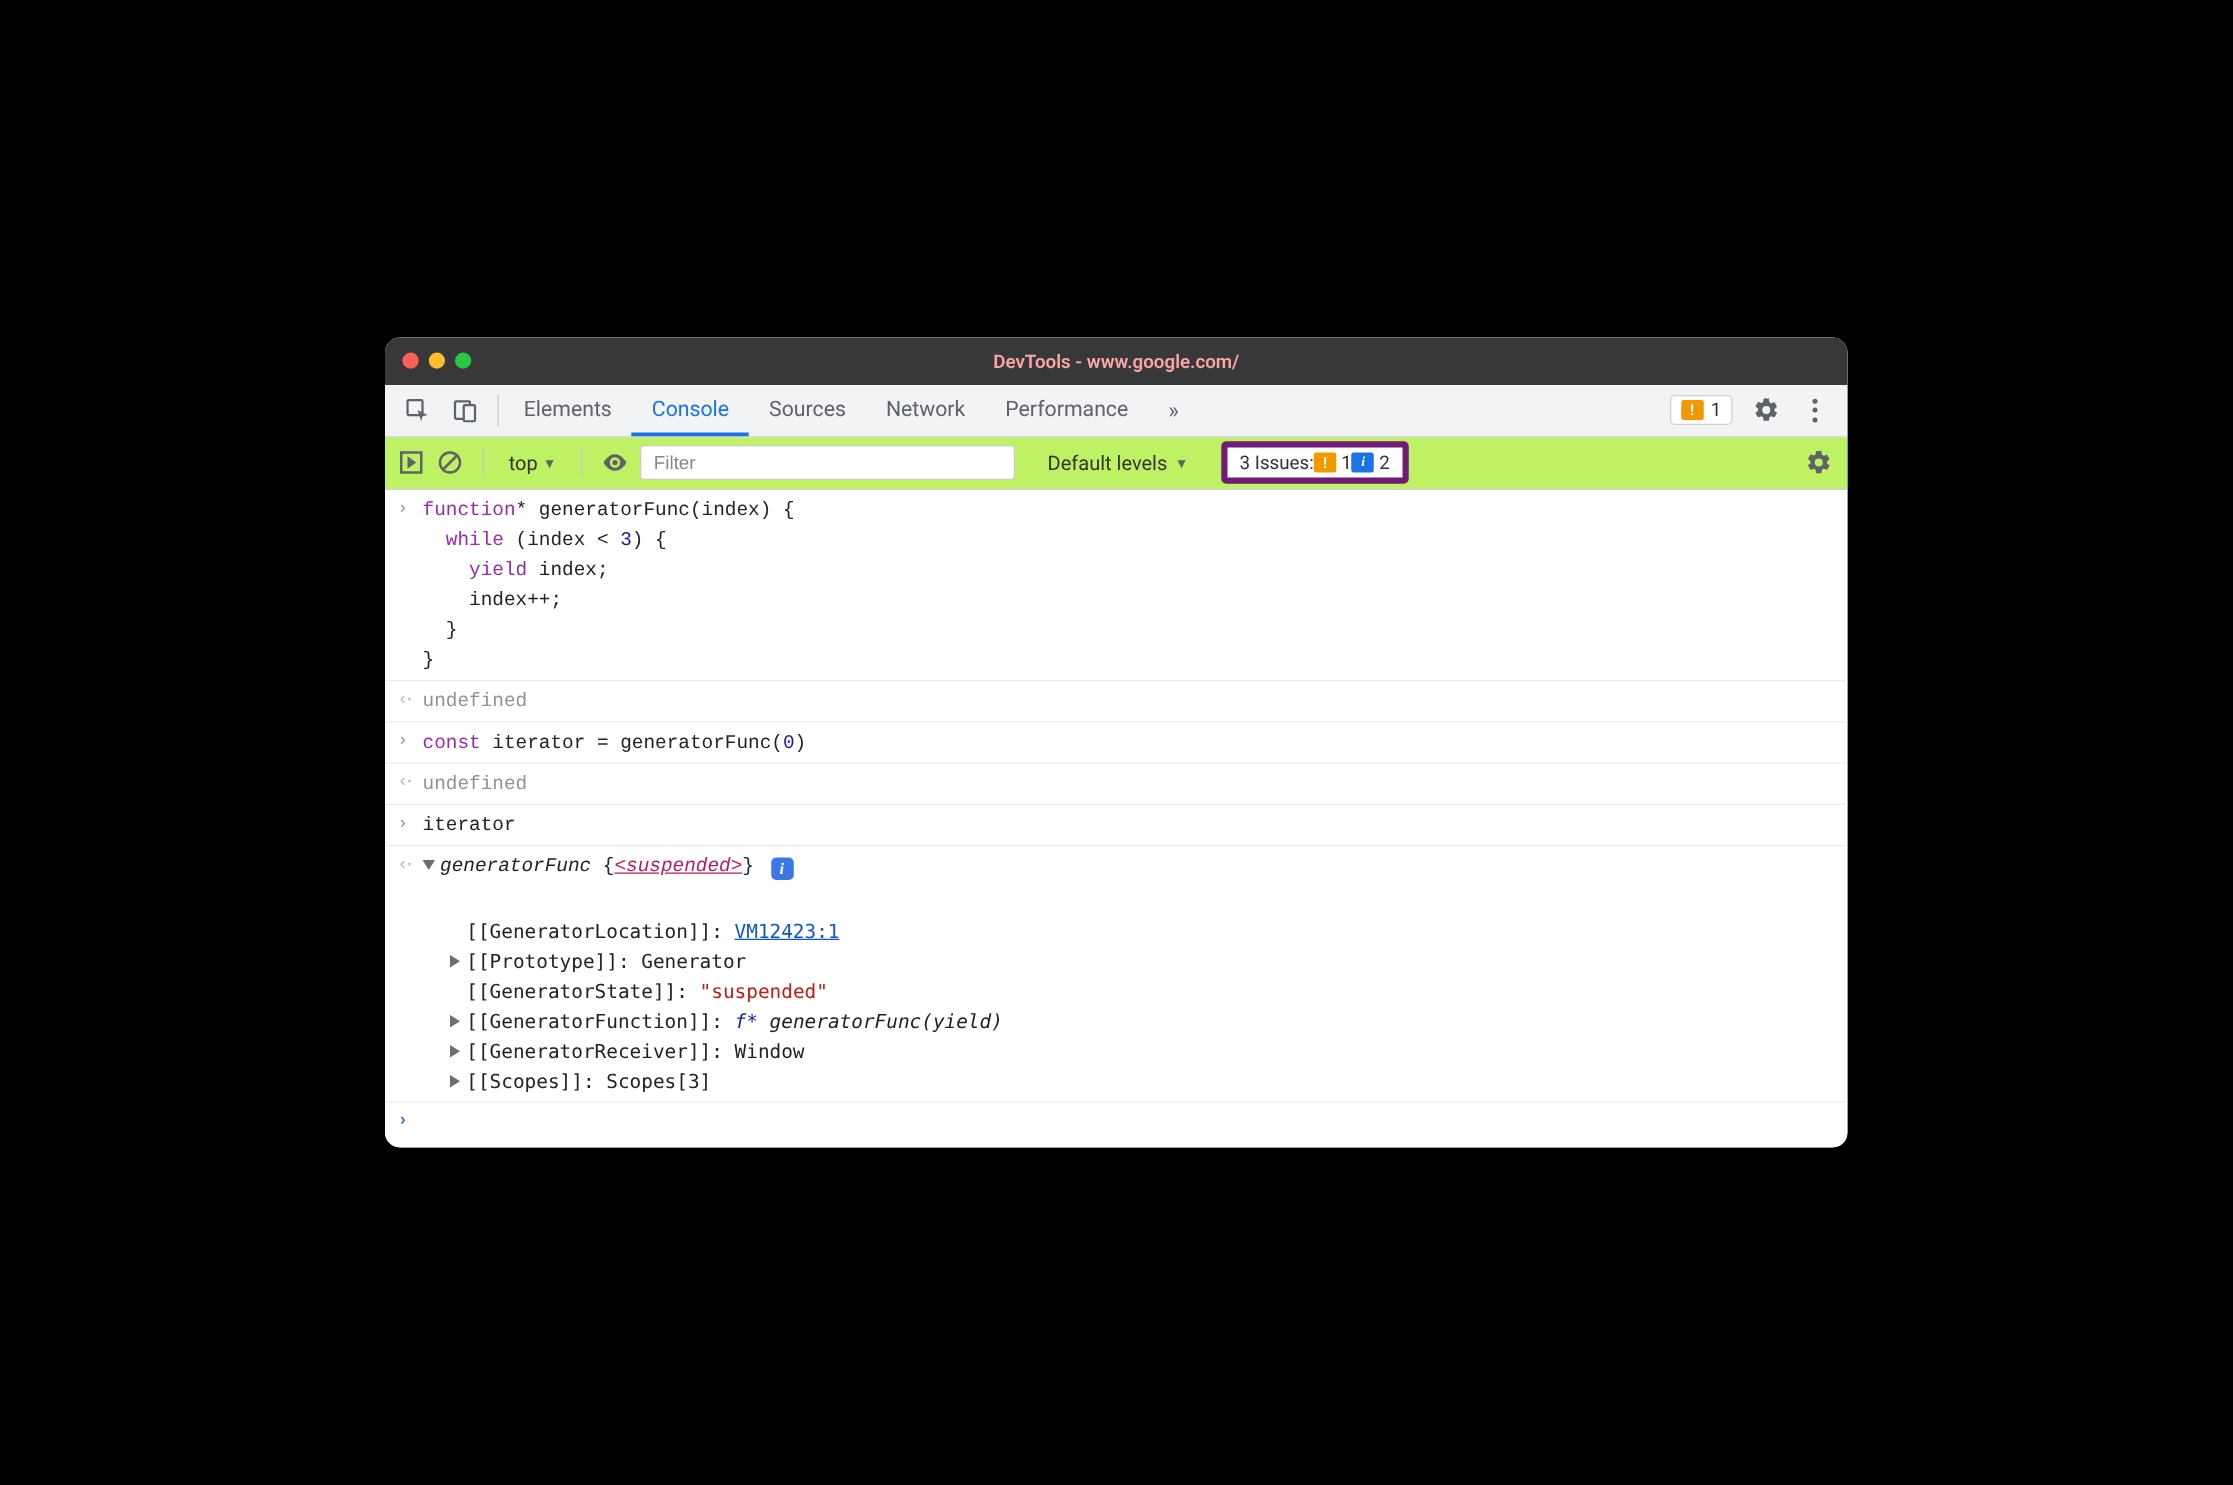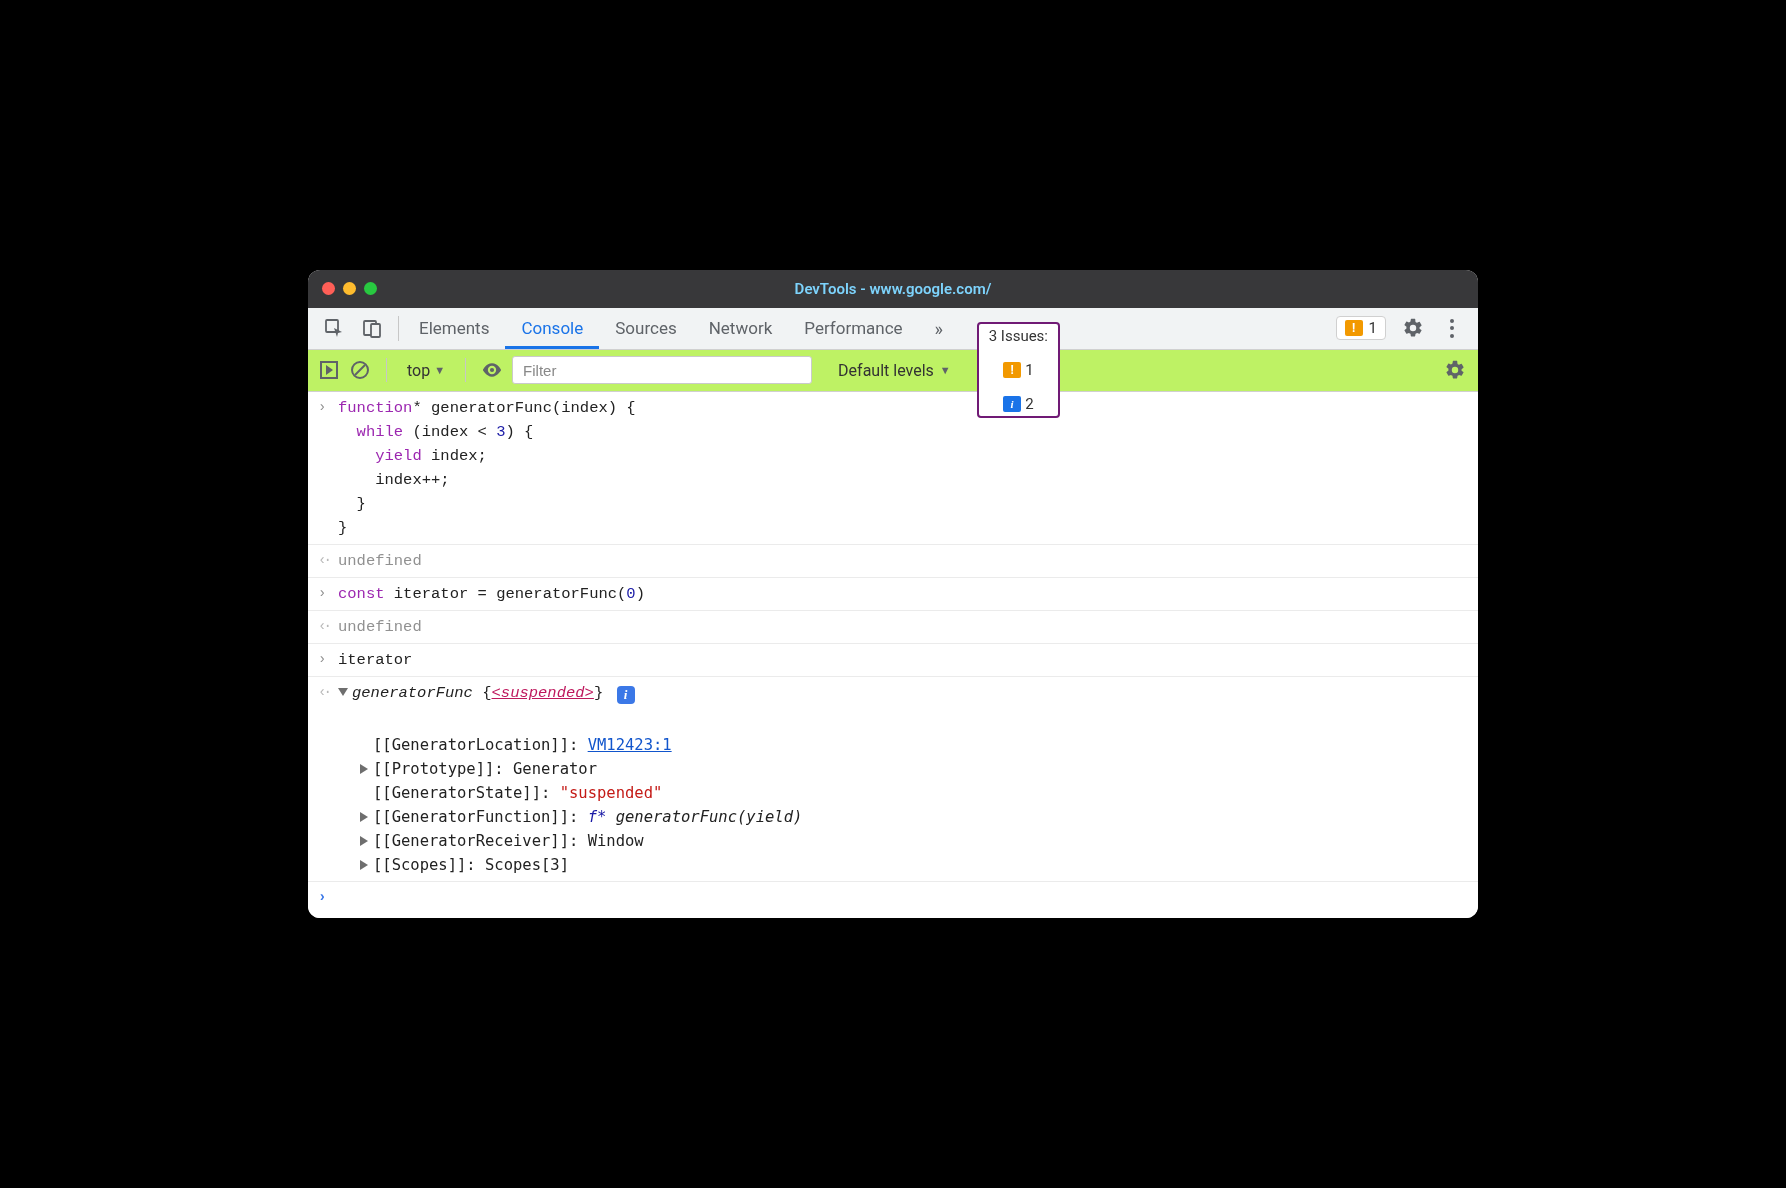--- a/index.html
+++ b/index.html
@@ -29,21 +29,21 @@
   }
   .traffic-lights { display: flex; gap: 8px; }
   .traffic-light { width: 13px; height: 13px; border-radius: 50%; }
   .tl-red { background: #ff5f57; }
   .tl-yellow { background: #febc2e; }
   .tl-green { background: #28c840; }
   .titlebar-title {
     position: absolute;
     left: 50%;
     transform: translateX(-50%);
-    color: #7dd3fc;
+    color: #fca5a5;
     font-size: 15px;
     font-weight: 600;
   }
   .tabs {
     height: 42px;
     background: #f1f3f4;
     border-bottom: 1px solid #d0d0d0;
     display: flex;
     align-items: stretch;
     padding: 0 8px;
@@ -134,27 +134,26 @@
   }
   .filter-input::placeholder { color: #888; }
   .levels-dd {
     color: #333; font-size: 16px; display: flex; align-items: center; gap: 6px;
     padding: 0 8px;
   }
   .issues-box {
     display: flex;
     align-items: center;
     background: #fff;
-    border: 2px solid #701a75;
+    border: 5px solid #701a75;
     border-radius: 4px;
     padding: 3px 10px;
-    gap: 16px;
+    gap: 0;
     font-size: 15px;
     color: #333;
-    flex-direction: column;
   }
   .issues-box .count-pair { display: flex; align-items: center; gap: 4px; }
   .toolbar-right { margin-left: auto; display: flex; align-items: center; gap: 10px;}
   .play-outline { width: 18px; height: 18px; border: 2px solid #5f6368; display:flex;align-items:center;justify-content:center;}
   .play-outline-inner { width:0;height:0;border-left:7px solid #5f6368;border-top:5px solid transparent;border-bottom:5px solid transparent;}
   .no-svg svg { width: 20px; height: 20px; fill: #5f6368; stroke: #5f6368;}
 
   .console-body {
     font-family: Menlo, Monaco, "Courier New", monospace;
     font-size: 15.5px;

